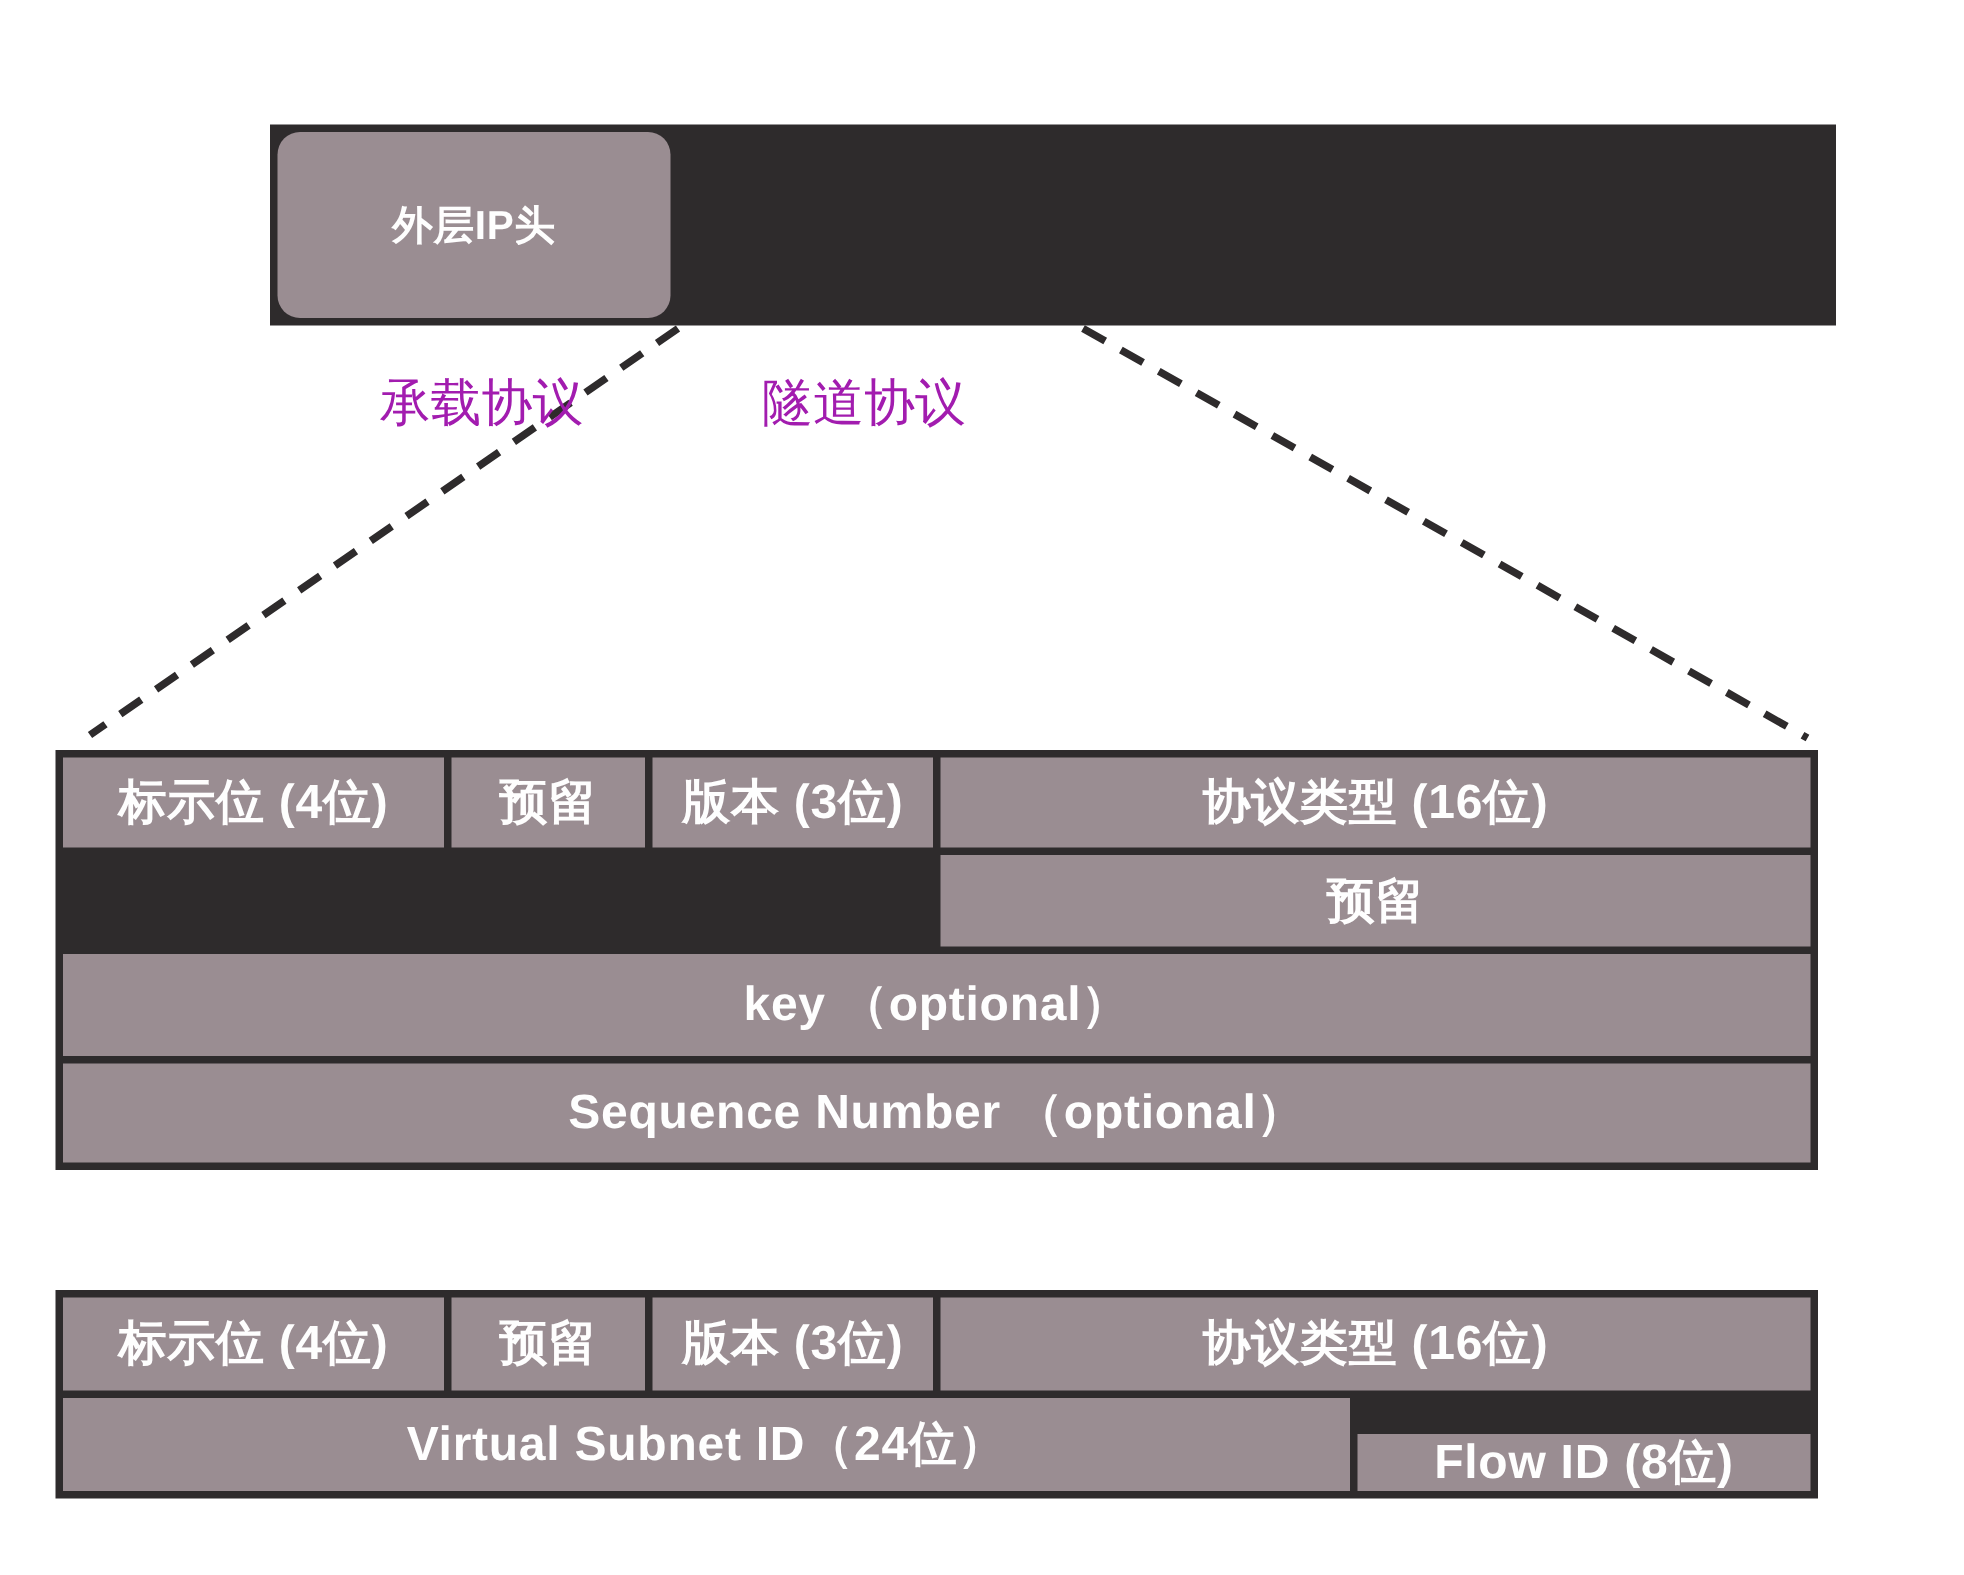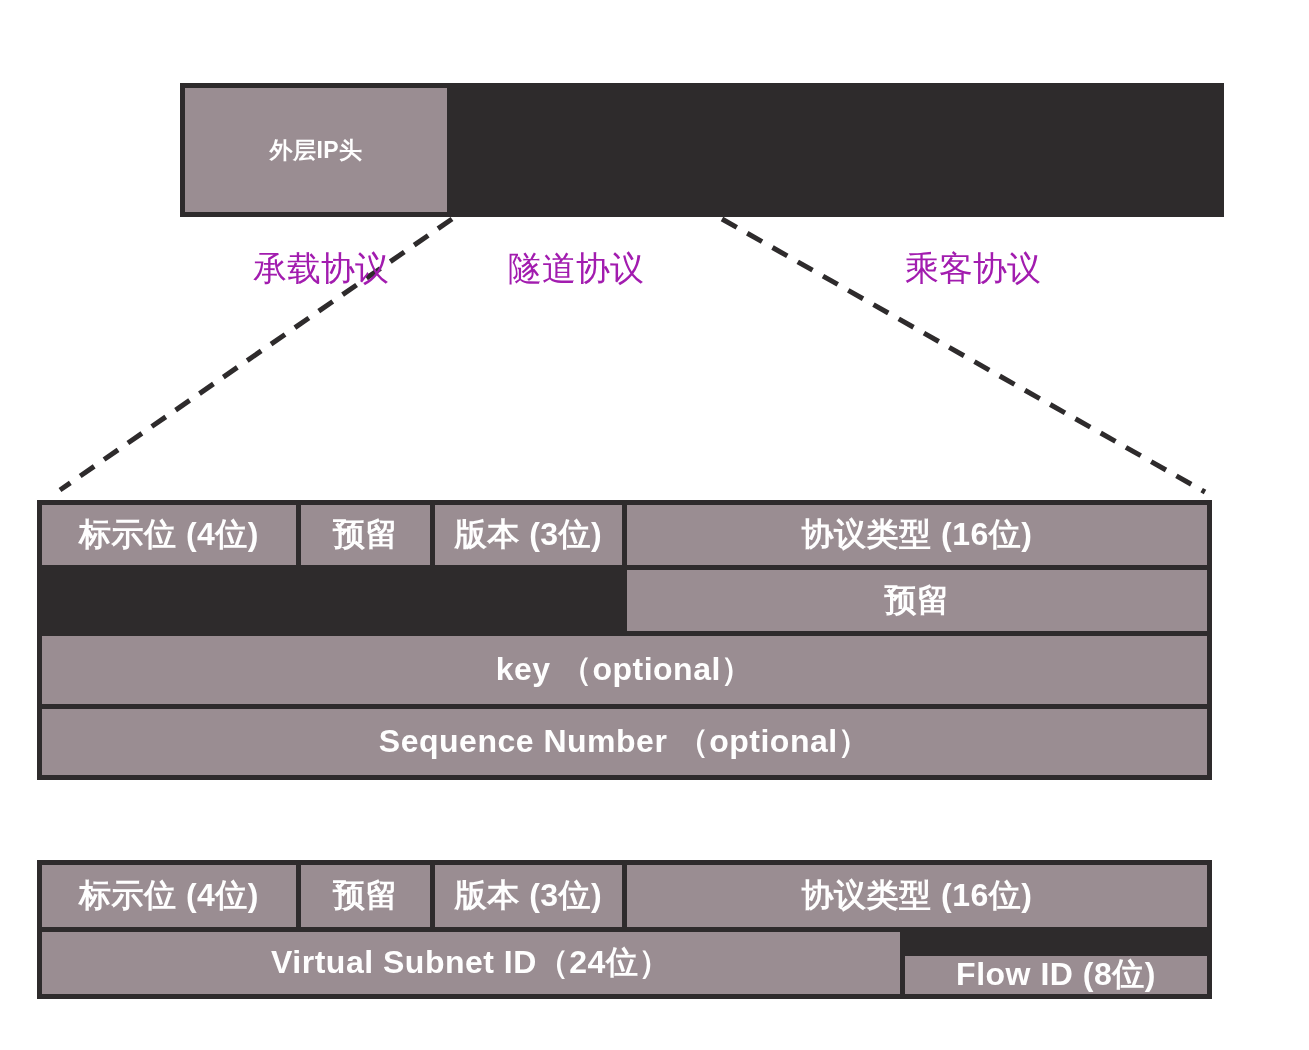--- a/index.html
+++ b/index.html
@@ -35,21 +35,21 @@
     letter-spacing: 0.5px;
     white-space: nowrap;
   }
   
   #packet-row {
     left: 180px; top: 83px;
     width: 1044px; height: 134px;
     grid-template-columns: 262px 264px 1fr;
     grid-template-rows: 1fr;
   }
-  #packet-row .cell { font-size: 23px; }
+  #packet-row .cell { font-size: 27px; border-radius: 15px; }
   
   .proto-label {
     position: absolute;
     transform: translateX(-50%);
     color: #a21caf;
     font-size: 34px;
     font-weight: 500;
     white-space: nowrap;
   }
   
@@ -89,21 +89,20 @@
     <line x1="452" y1="219" x2="60" y2="490" stroke="#2e2b2c" stroke-width="5" stroke-dasharray="17 12"></line>
     <line x1="722" y1="219" x2="1205" y2="492" stroke="#2e2b2c" stroke-width="5" stroke-dasharray="17 12"></line>
   </svg>
 
   <div id="packet-row" class="pkt-table">
     <div class="cell">外层IP头</div>
   </div>
 
   <div class="proto-label" style="left:321px; top:246px;">承载协议</div>
   <div class="proto-label" style="left:576px; top:246px;">隧道协议</div>
-  <div class="proto-label" style="left:973px; top:246px;">乘客协议</div>
 
   <div id="gre-header-table" class="pkt-table">
     <div class="cell">标示位 (4位)</div>
     <div class="cell">预留</div>
     <div class="cell">版本 (3位)</div>
     <div class="cell">协议类型 (16位)</div>
 
     <div class="cell col-4">预留</div>
 
     <div class="cell span-all">key （optional）</div>

